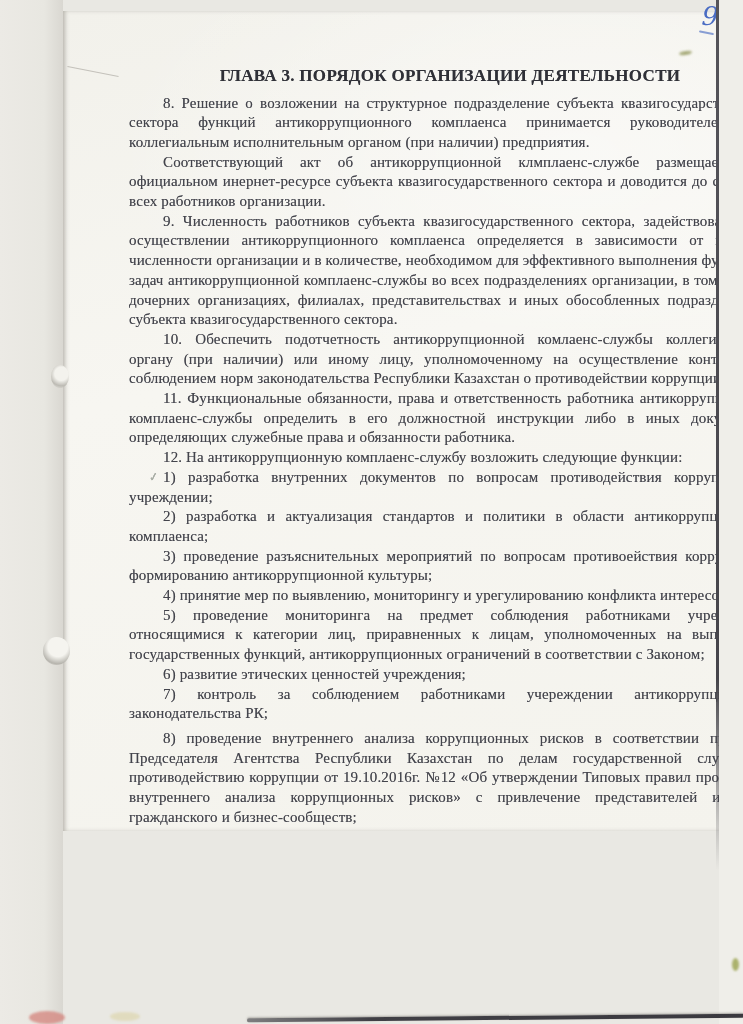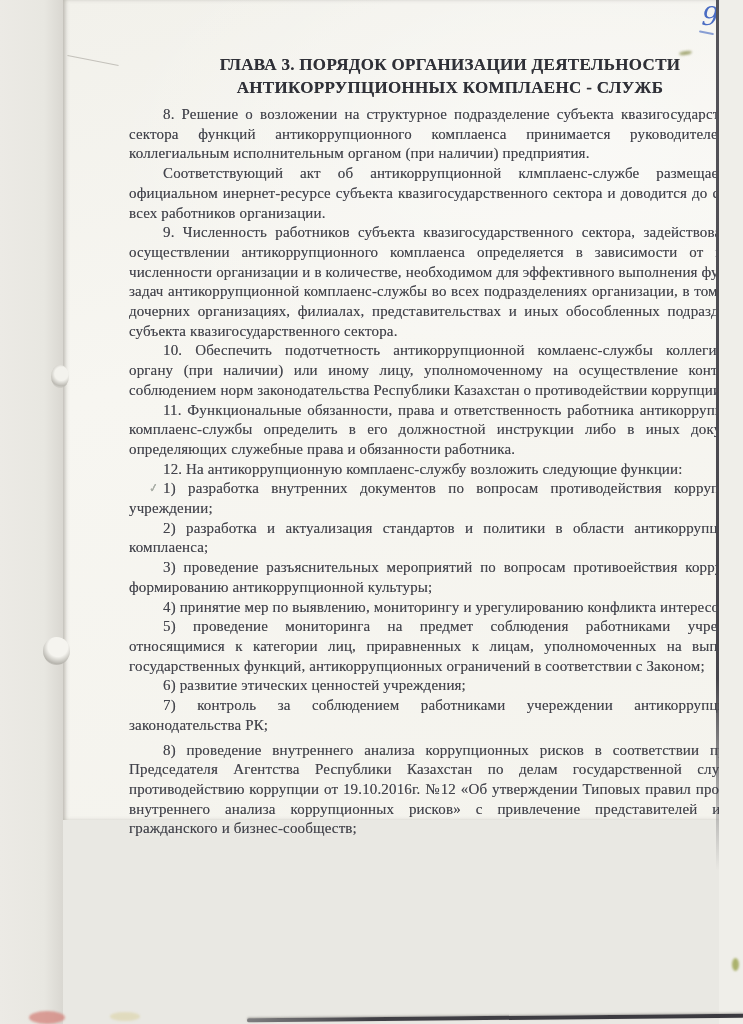--- a/index.html
+++ b/index.html
@@ -7,21 +7,21 @@
     width:743px;height:1024px;position:relative;overflow:hidden;
     background:#e9e8e3;
     font-family:"Liberation Serif", serif;
   }
   
   .strip-left{
     position:absolute;left:0;top:0;width:63px;height:1024px;
     background:linear-gradient(90deg,#eceae5 0%,#e8e7e1 70%,#d9d7d1 100%);
   }
   .paper{
-    position:absolute;left:63px;top:0;width:656px;height:820px;
+    position:absolute;left:63px;top:11px;width:656px;height:820px;
     background:
       radial-gradient(120% 55% at 78% 18%, rgba(255,255,255,.45), rgba(255,255,255,0) 60%),
       linear-gradient(168deg,#f2f1eb 0%,#f7f6f1 42%,#f4f3ed 100%);
     box-shadow:inset 3px 0 4px -1px rgba(125,122,112,.5);
   }
   .strip-right{
     position:absolute;left:719px;top:0;width:24px;height:1024px;
     background:#efeee9;
   }
   .edge-right{
@@ -87,21 +87,20 @@
 
 <div>
   <div class="strip-left"></div>
 
   <div class="paper">
     <div class="crease"></div>
 
     <div class="content">
       <div class="title">
         <span>ГЛАВА 3. ПОРЯДОК ОРГАНИЗАЦИИ ДЕЯТЕЛЬНОСТИ</span><br>
-        <span>АНТИКОРРУПЦИОННЫХ КОМПЛАЕНС - СЛУЖБ</span>
       </div>
 
       <p>8. Решение о возложении на структурное подразделение субъекта квазигосударственного сектора функций антикоррупционного комплаенса принимается руководителем или коллегиальным исполнительным органом (при наличии) предприятия.</p>
       <p>Соответствующий акт об антикоррупционной клмплаенс-службе размещается на официальном инернет-ресурсе субъекта квазигосударственного сектора и доводится до сведения всех работников организации.</p>
       <p>9. Численность работников субъекта квазигосударственного сектора, задействованных в осуществлении антикоррупционного комплаенса определяется в зависимости от штатной численности организации и в количестве, необходимом для эффективного выполнения функций и задач антикоррупционной комплаенс-службы во всех подразделениях организации, в том числе в дочерних организациях, филиалах, представительствах и иных обособленных подразделениях субъекта квазигосударственного сектора.</p>
       <p>10. Обеспечить подотчетность антикоррупционной комлаенс-службы коллегиальному органу (при наличии) или иному лицу, уполномоченному на осуществление контроля за соблюдением норм законодательства Республики Казахстан о противодействии коррупции.</p>
       <p>11. Функциональные обязанности, права и ответственность работника антикоррупционной комплаенс-службы определить в его должностной инструкции либо в иных документах, определяющих служебные права и обязанности работника.</p>
       <p>12. На антикоррупционную комплаенс-службу возложить следующие функции:</p>
 
       <p class="item1"><span class="check">✓</span><span>1) разработка внутренних документов по вопросам противодействия коррупции на учреждении;</span></p>

